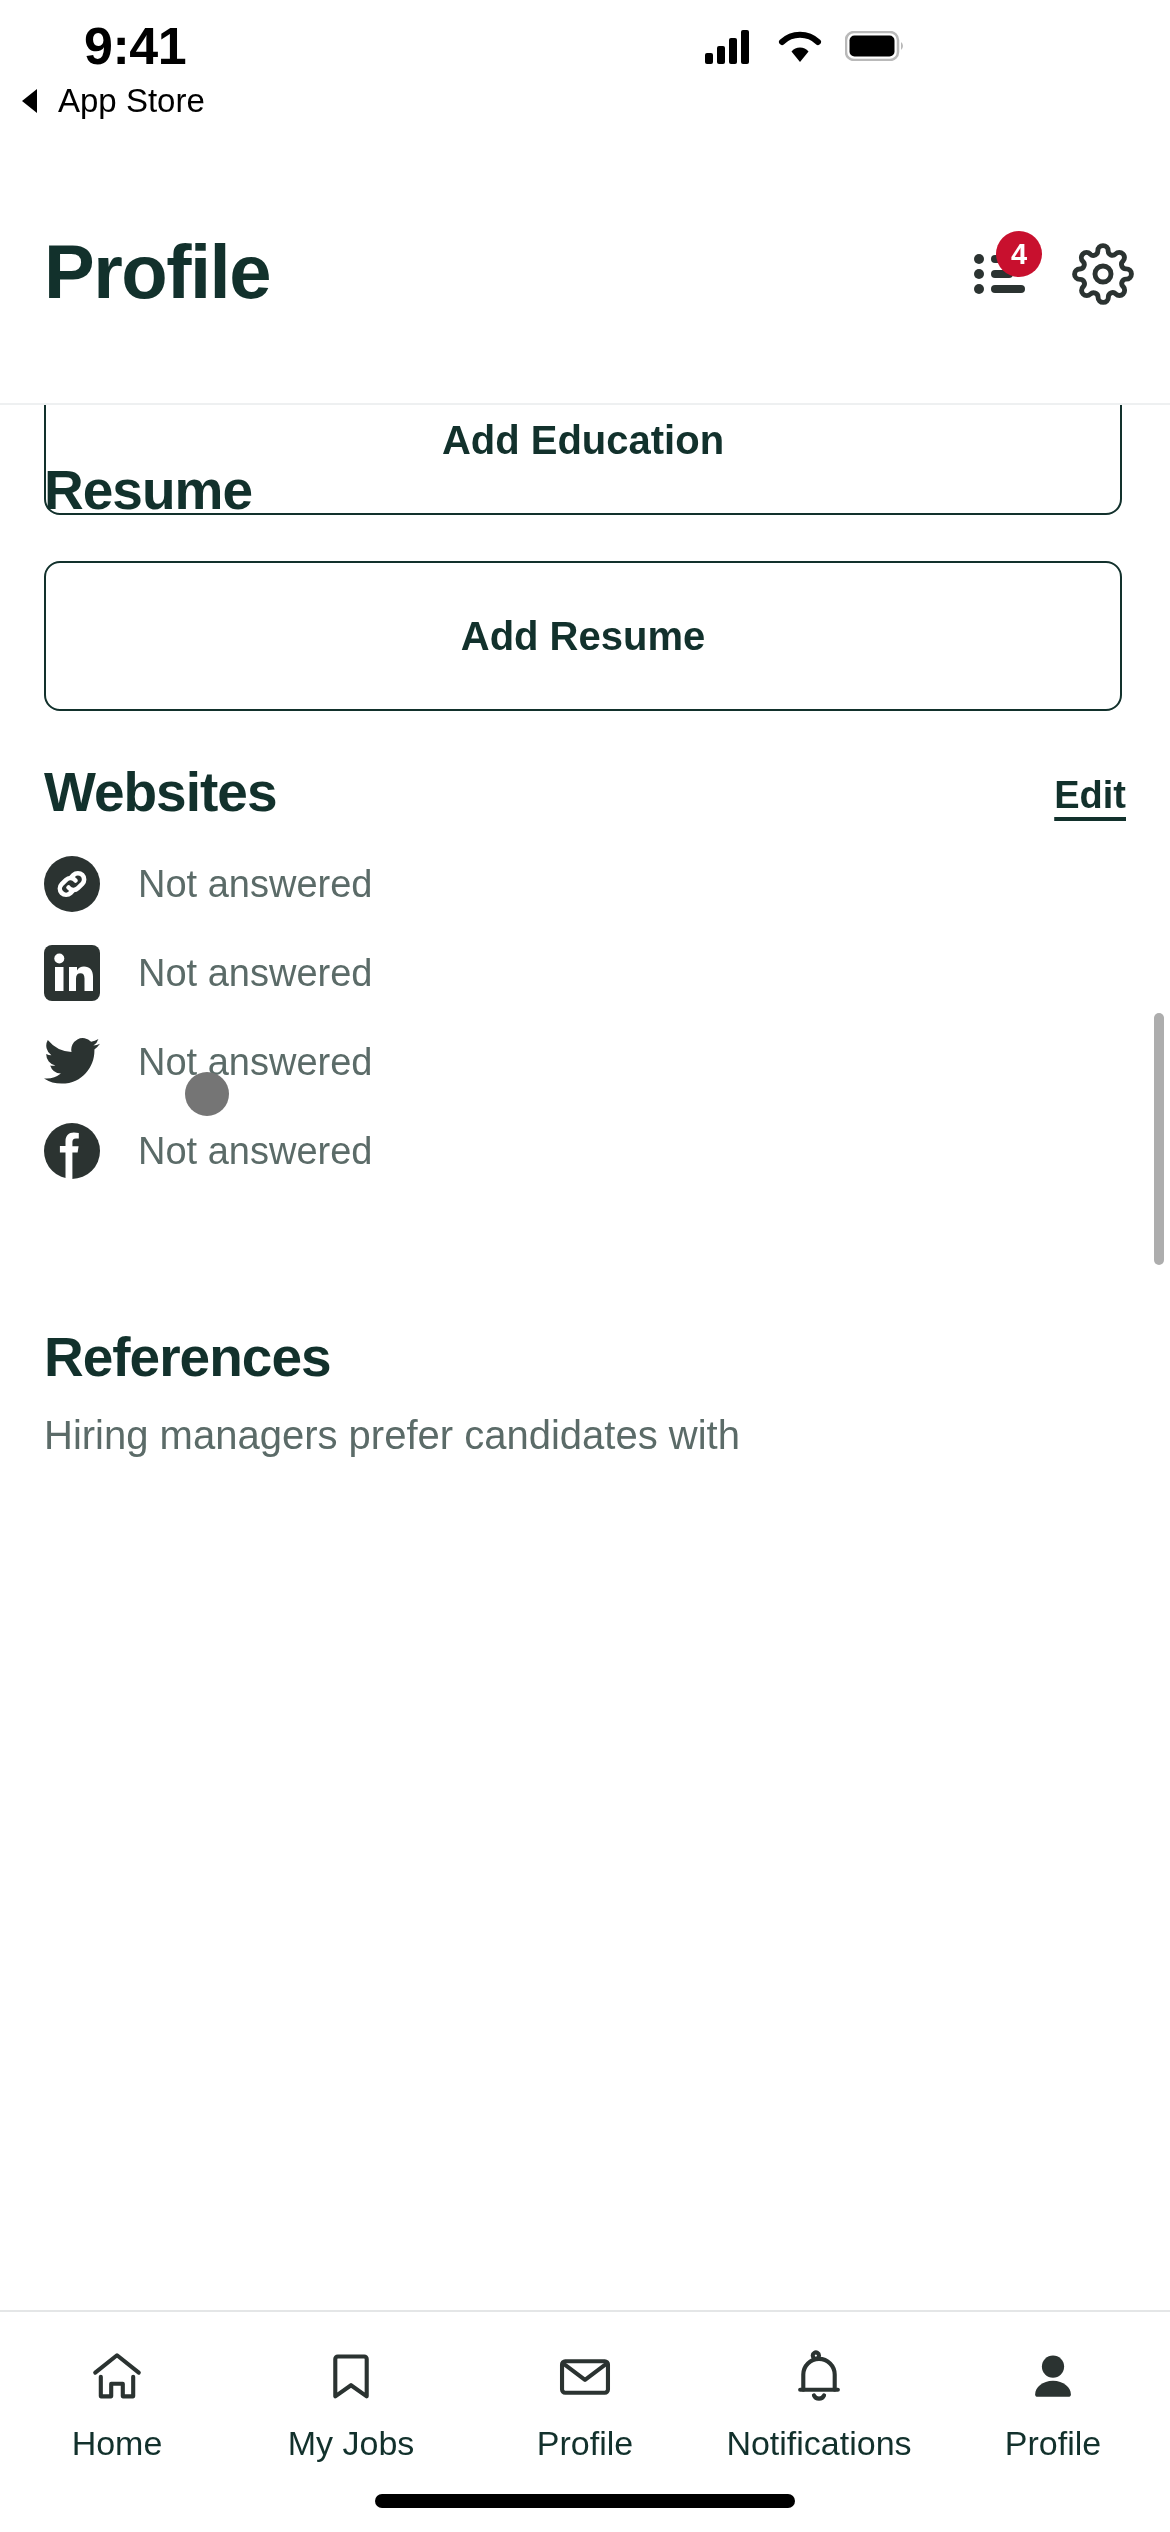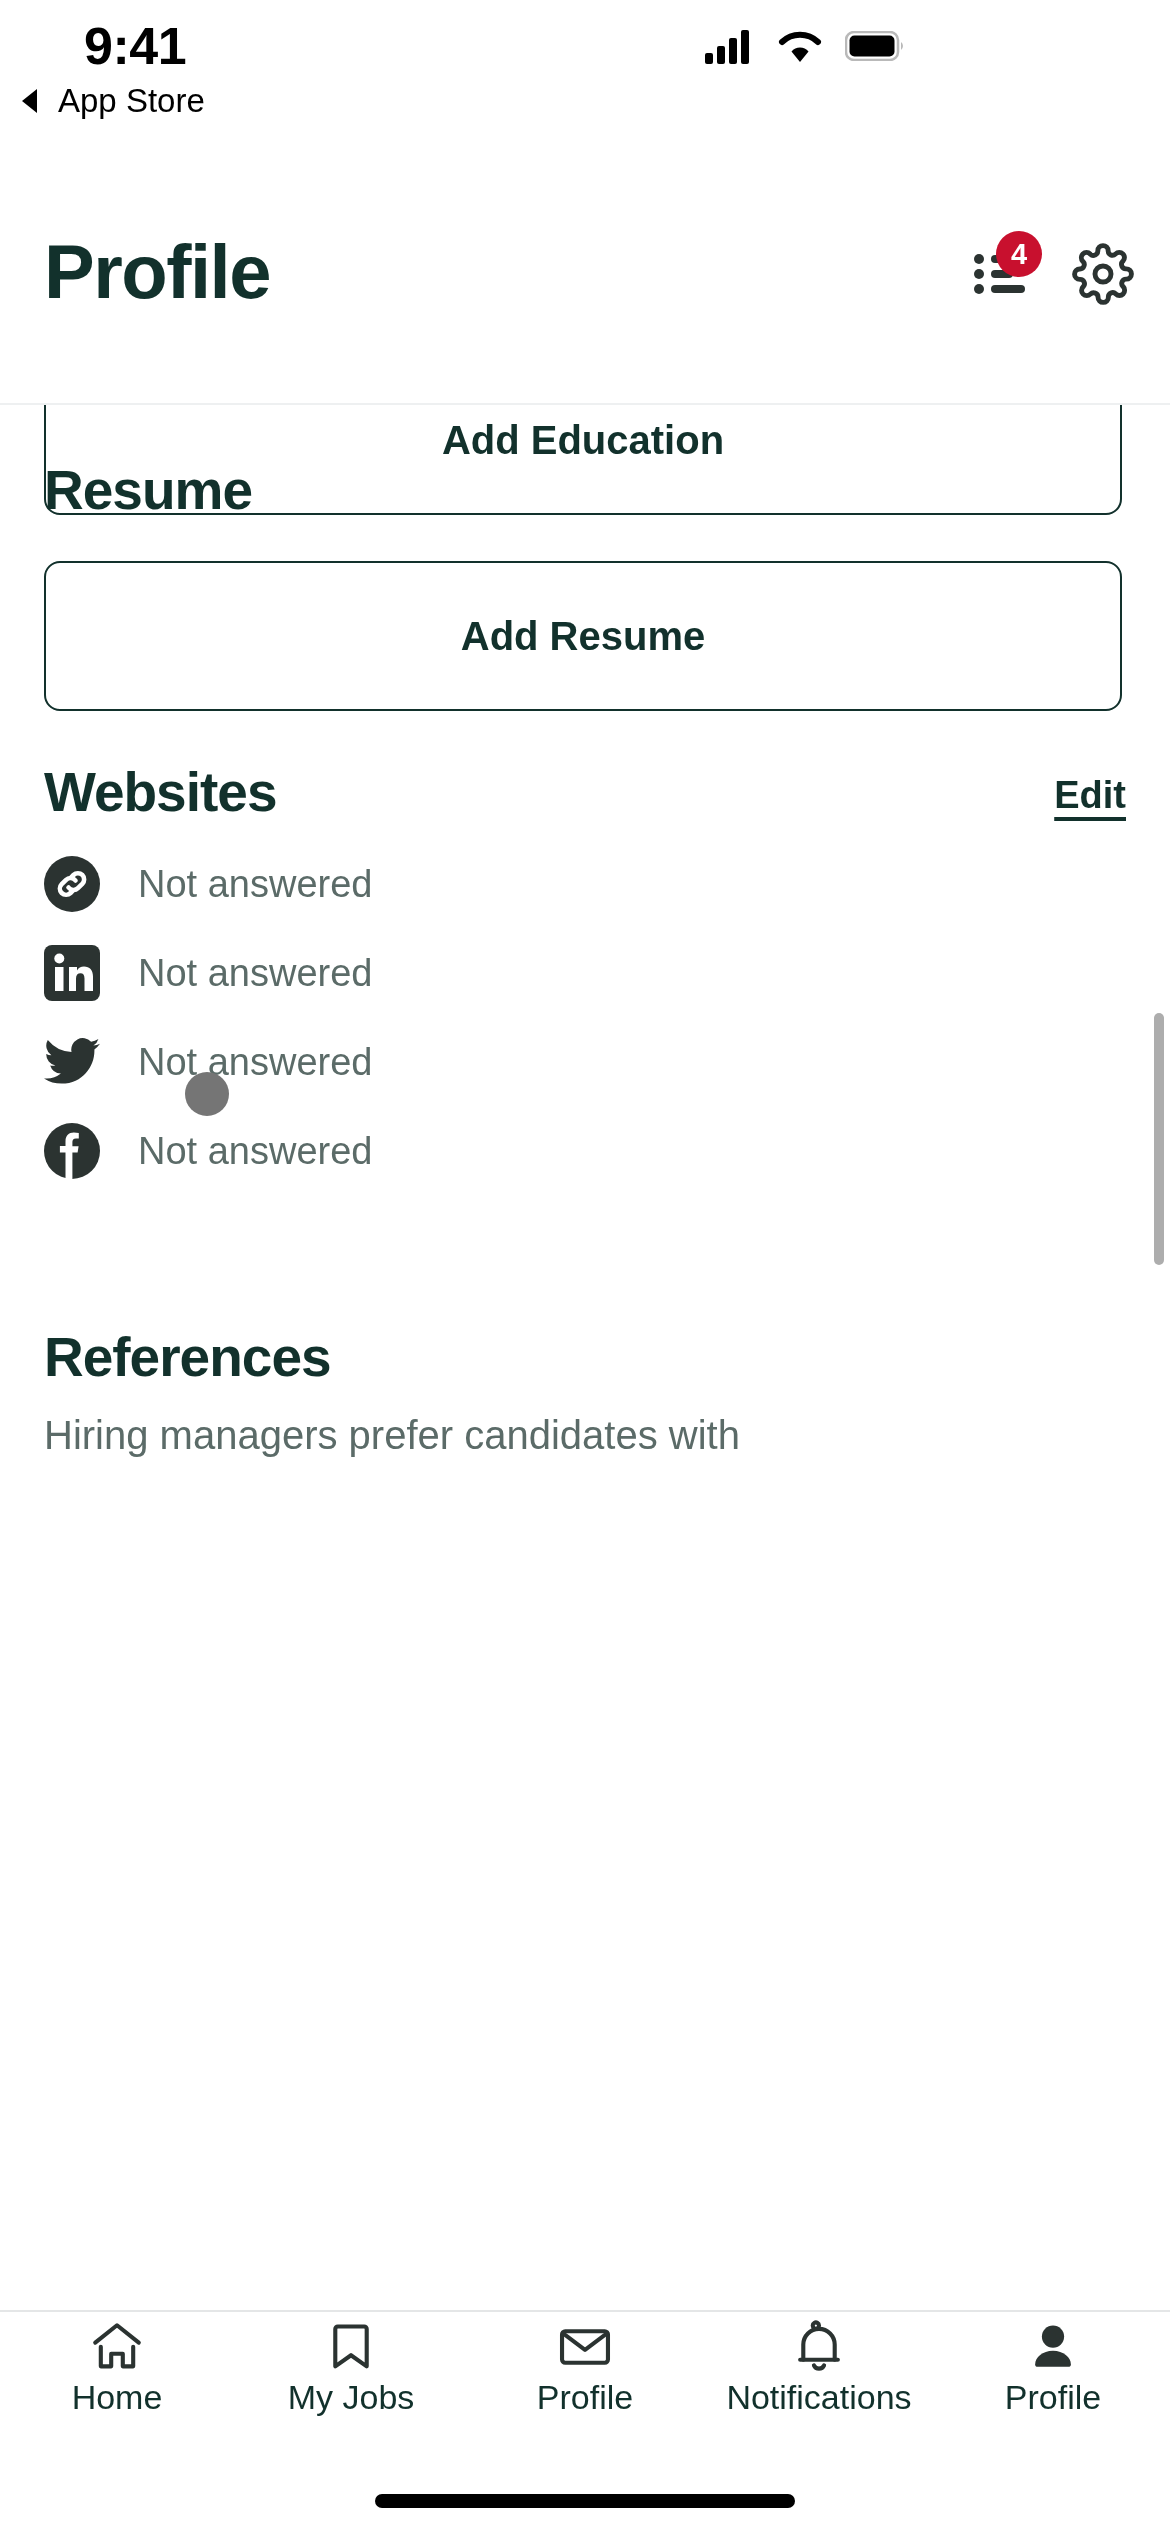--- a/index.html
+++ b/index.html
@@ -137,23 +137,23 @@
 
   
   #tab-bar {
     position:absolute; left:0; top:2310px;
     width:1170px; height:222px;
     background:#fff;
     border-top:2px solid #e4e6e7;
     display:flex; align-items:flex-start;
   }
   .tab-item {
-    flex:1; height:170px; padding-top:4px;
+    flex:1; height:170px; padding-top:34px;
     display:flex; flex-direction:column;
-    align-items:center; justify-content:flex-start; 
+    align-items:center; justify-content:flex-start; gap:16px;
   }
   .tab-icon { height:62px; display:flex; align-items:center; justify-content:center; }
   .tab-label { font-size:34px; color:#12312c; }
 
   #home-indicator {
     position:absolute; left:50%; transform:translateX(-50%);
     bottom:24px; width:420px; height:14px;
     border-radius:7px; background:#000;
   }
 </style>

